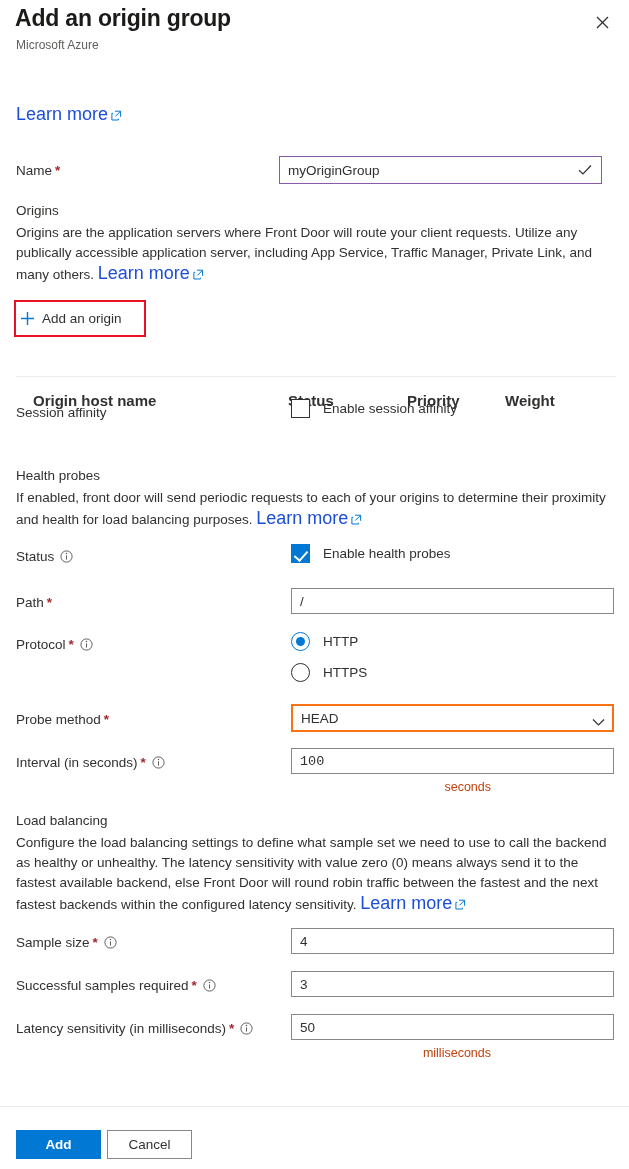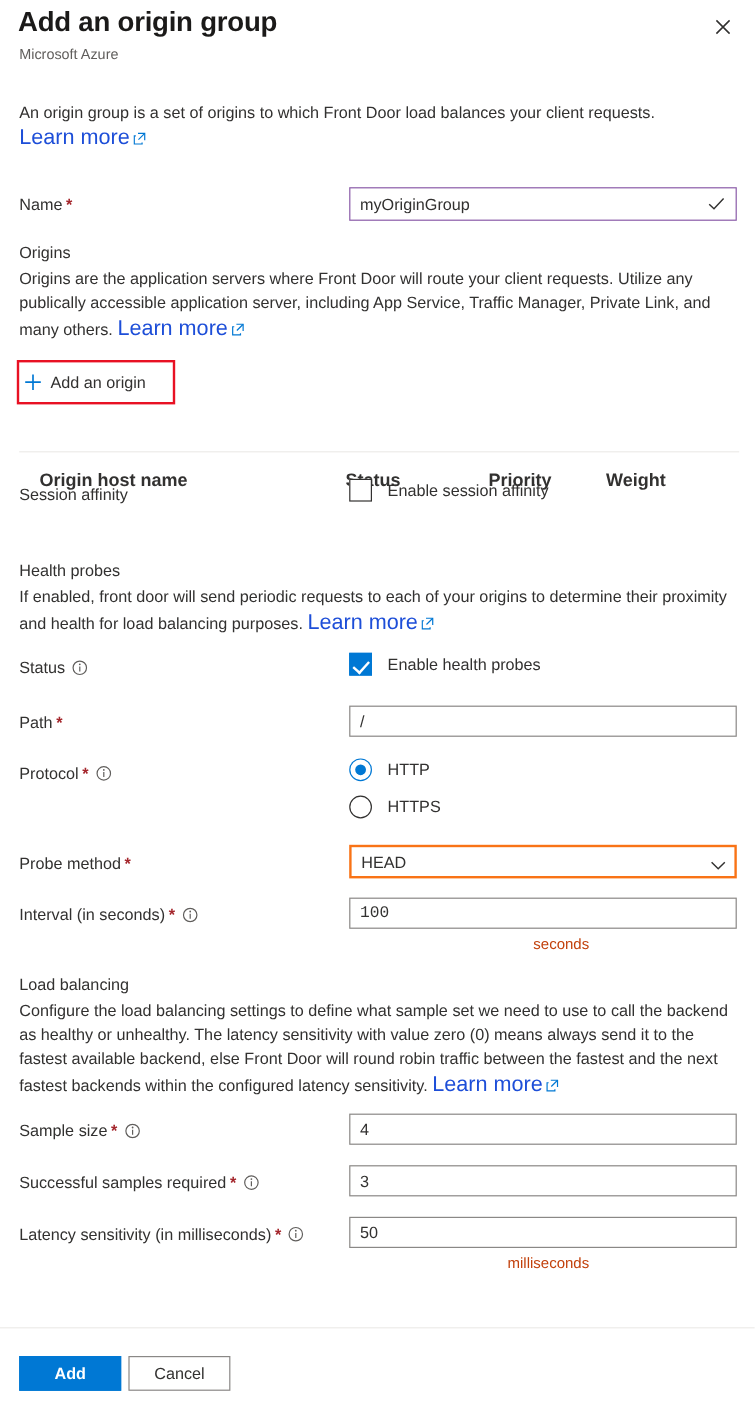--- a/index.html
+++ b/index.html
@@ -67,21 +67,21 @@
     position: absolute; left: 291px; width: 323px; height: 26px;
     border: 1px solid #8a8886; background: #fff;
     font-family: "Liberation Sans", sans-serif;
     font-size: 13.5px; color: #323130;
     padding: 0 8px; line-height: 24px;
   }
   .field-name {
     border: 1px solid #8a5ba8;
     padding-right: 30px;
   }
-  .name-wrap { position: absolute; left: 291px; top: 156px; width: 323px; height: 28px; }
+  .name-wrap { position: absolute; left: 279px; top: 156px; width: 323px; height: 28px; }
   .name-wrap .field { left: 0; top: 0; width: 323px; height: 28px; line-height: 26px; }
   .valid-check {
     position: absolute; right: 9px; top: 6px;
     pointer-events: none;
   }
 
   .select-wrap { position: absolute; left: 291px; width: 323px; height: 28px; }
   .select-box {
     width: 323px; height: 28px;
     border: 2px solid #f97316; background: #fff;
@@ -200,21 +200,21 @@
     <button class="close-btn" aria-label="Close">
       <span>
         <svg width="13" height="13" viewBox="0 0 13 13">
             <path d="M1 1 L12 12 M12 1 L1 12" stroke="#323130" stroke-width="1.3" fill="none"></path>
           </svg>
       </span>
     </button>
   </div>
 
   <div class="intro">
-    <span>An origin group is a set of origins to which Front Door load balances your client requests.</span><br>
+    <br>
     <span class="learn"><span>Learn more</span><span class="ext-ico"><svg width="11" height="11" viewBox="0 0 11 11">
             <path d="M4 1.2h5.6v5.6" stroke="#0078d4" stroke-width="1" fill="none"></path>
             <path d="M9.4 1.4 L4.4 6.4" stroke="#0078d4" stroke-width="1" fill="none"></path>
             <path d="M7.4 8.8v1.2H0.9V3.3h1.3" stroke="#0078d4" stroke-width="1" fill="none"></path>
           </svg></span></span>
   </div>
 
   <div class="row">
     <div class="lbl" style="top:163px"><span>Name</span><span class="req">*</span></div>
     <div class="name-wrap">

